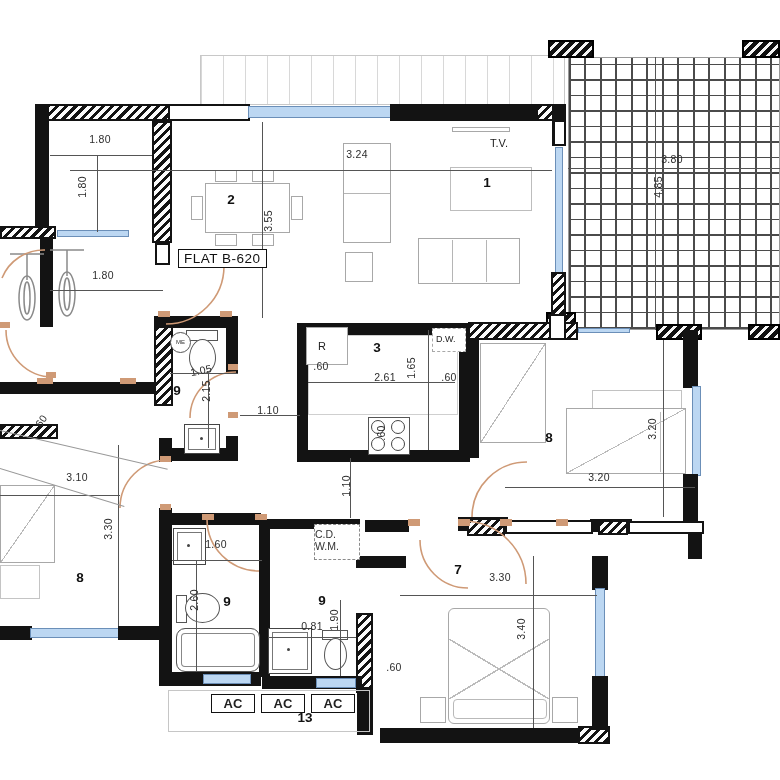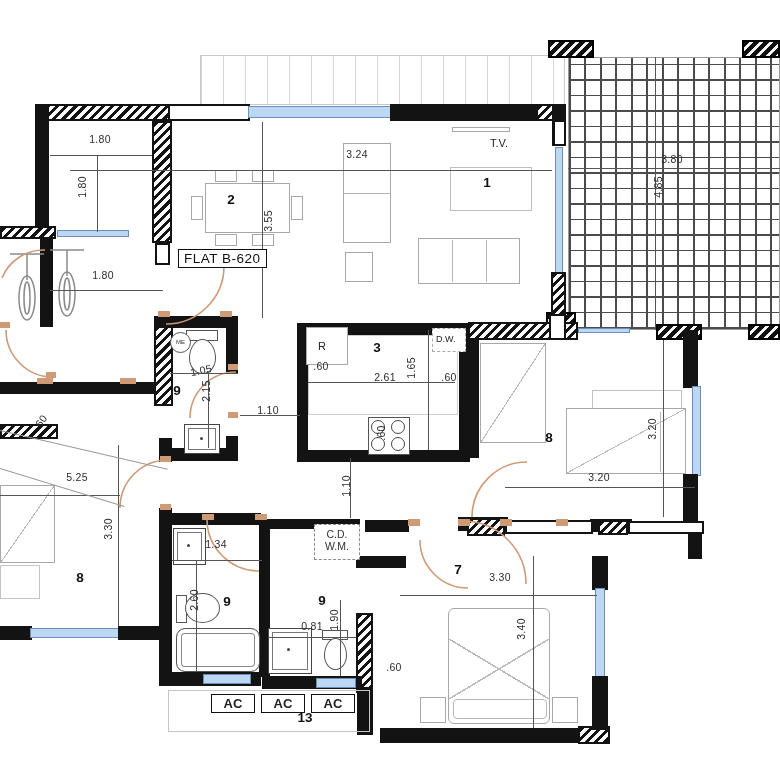--- a/index.html
+++ b/index.html
@@ -26,21 +26,21 @@
     background-image:repeating-linear-gradient(90deg,#d8d8d8 0 1px,transparent 1px 22px);}
   .col{position:absolute;background:repeating-linear-gradient(135deg,#101010 0 4px,#f5f5f5 4px 7px);border:2px solid #000;box-sizing:border-box;}
   .toilet{position:absolute;border:1.4px solid #555;border-radius:50% 50% 50% 50%/55% 55% 45% 45%;background:#fff;}
   .tank{position:absolute;border:1.3px solid #555;background:#fff;}
   .shower{position:absolute;border:1.5px solid #444;background:#fff;box-shadow:inset 0 0 0 3px #fff,inset 0 0 0 4px #777;}
   .dot{position:absolute;width:3px;height:3px;border-radius:50%;background:#444;}
   .tub{position:absolute;border:1.5px solid #555;border-radius:9px;background:#fff;box-shadow:inset 0 0 0 4px #fff,inset 0 0 0 5px #888;}
   .burner{position:absolute;width:12px;height:12px;border:1.2px solid #444;border-radius:50%;background:#fff;}
   .thin{position:absolute;background:#b5b5b5;height:1px;}
   .dash{position:absolute;border:1.3px dashed #8a8a8a;background:#fff;box-sizing:border-box;
-        font-size:10.5px;color:#333;text-align:center;}
+        font-size:10.5px;color:#333;}
   .flatbox{position:absolute;border:1.6px solid #111;background:#fff;padding:1px 5px;
            font-size:13.5px;color:#111;letter-spacing:.5px;}
   svg{position:absolute;left:0;top:0;}
 </style>
 </head>
 <body>
 
 <div id="canvas">
 
   <div class="canopy" style="left:200px;top:55px;width:365px;height:50px;"></div>
@@ -277,25 +277,25 @@
   <div class="dim" style="left:179px;top:364px;transform:rotate(-12deg);">1.05</div>
   <div class="dim rot" style="left:184px;top:385px;">2.15</div>
   <div class="dim" style="left:299px;top:360px;">.60</div>
   <div class="dim" style="left:363px;top:371px;">2.61</div>
   <div class="dim rot" style="left:389px;top:362px;">1.65</div>
   <div class="dim" style="left:427px;top:371px;">.60</div>
   <div class="dim rot" style="left:359px;top:427px;">.60</div>
   <div class="dim" style="left:246px;top:404px;">1.10</div>
   <div class="dim rot" style="left:324px;top:480px;">1.10</div>
   <div class="dim" style="left:18px;top:416px;transform:rotate(-55deg);">.60</div>
-  <div class="dim" style="left:55px;top:471px;">5.25</div>
+  <div class="dim" style="left:55px;top:471px;">3.10</div>
   <div class="dim rot" style="left:86px;top:523px;">3.30</div>
   <div class="dim" style="left:577px;top:471px;">3.20</div>
   <div class="dim rot" style="left:630px;top:423px;">3.20</div>
-  <div class="dim" style="left:194px;top:538px;">1.34</div>
+  <div class="dim" style="left:194px;top:538px;">1.60</div>
   <div class="dim rot" style="left:172px;top:594px;">2.60</div>
   <div class="dim" style="left:290px;top:620px;">0.81</div>
   <div class="dim rot" style="left:312px;top:614px;">1.90</div>
   <div class="dim" style="left:478px;top:571px;">3.30</div>
   <div class="dim rot" style="left:499px;top:623px;">3.40</div>
   <div class="dim" style="left:372px;top:661px;">.60</div>
 
   <div class="flatbox" style="left:178px;top:249px;">FLAT B-620</div>
   <div class="rlabel" style="left:472px;top:175px;">1</div>
   <div class="rlabel" style="left:216px;top:192px;">2</div>

